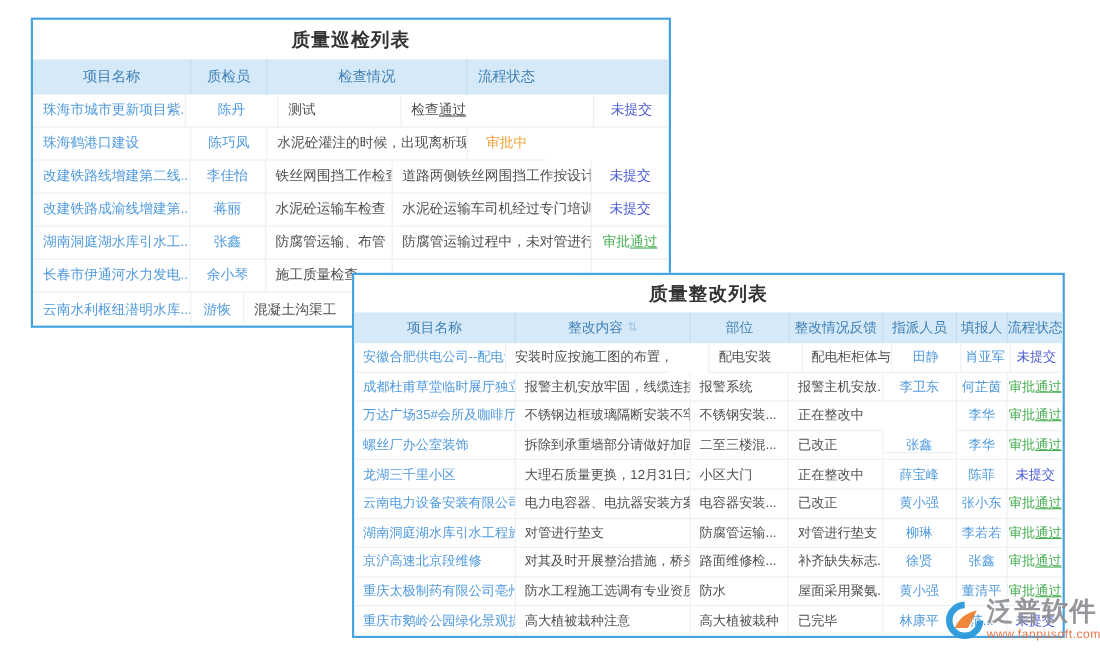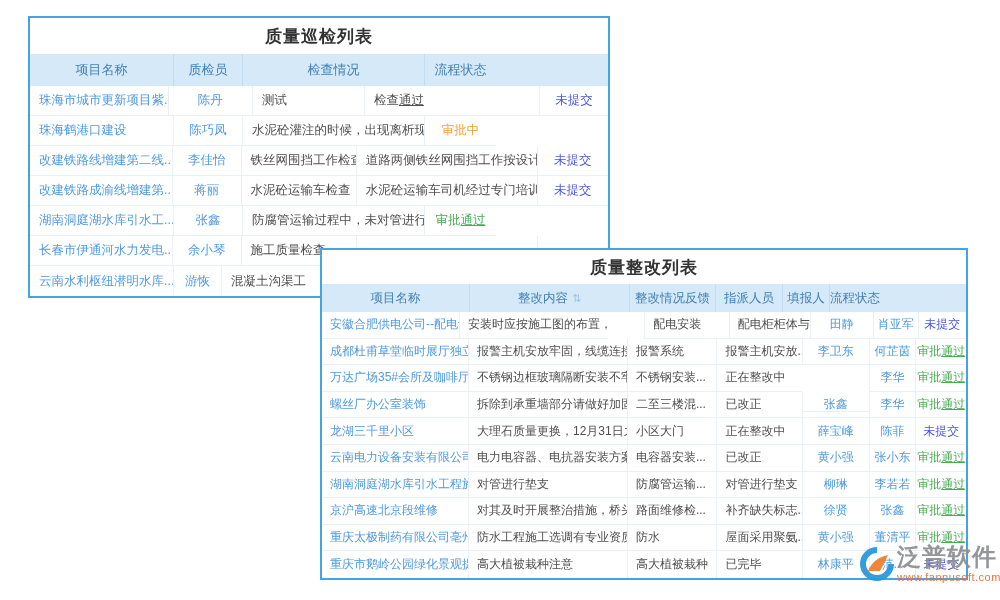--- a/index.html
+++ b/index.html
@@ -91,20 +91,21 @@
       <div class="tr">
         <div class="td c-link" style="width: 143px;">改建铁路成渝线增建第...</div>
         <div class="td c-link align-c" style="width: 69px;">蒋丽</div>
         <div class="td" style="width: 116px;">水泥砼运输车检查</div>
         <div class="td" style="width: 182px;">水泥砼运输车司机经过专门培训...</div>
         <div class="td align-c st-pending" style="width: 72px;">未提交</div>
       </div>
       <div class="tr">
         <div class="td c-link" style="width: 143px;">湖南洞庭湖水库引水工...</div>
         <div class="td c-link align-c" style="width: 69px;">张鑫</div>
+        <div class="td" style="width: 116px;">防腐管运输、布管</div>
         <div class="td" style="width: 182px;">防腐管运输过程中，未对管进行...</div>
         <div class="td align-c st-approved" style="width: 72px;">审批<u>通过</u></div>
       </div>
       <div class="tr">
         <div class="td c-link" style="width: 143px;">长春市伊通河水力发电...</div>
         <div class="td c-link align-c" style="width: 69px;">余小琴</div>
         <div class="td" style="width: 116px;">施工质量检查</div>
         <div class="td" style="width: 182px;"></div>
         <div class="td align-c st-none" style="width: 72px;"></div>
       </div>
@@ -116,20 +117,21 @@
         <div class="td align-c st-none" style="width: 72px;"></div>
       </div>
     </div>
 </div>
 
 <div class="tbl" id="t2" style="left:320px;top:248px;width:648px;z-index:10;">
   <div class="tbl-title">质量整改列表</div>
   <div class="tbl-head">
       <div class="th" style="width: 147px;">项目名称</div>
       <div class="th" style="width: 160px;">整改内容<span class="sort-icon">⇅</span></div>
+      <div class="th" style="width: 90px;">部位</div>
       <div class="th" style="width: 86px;">整改情况反馈</div>
       <div class="th" style="width: 67px;">指派人员</div>
       <div class="th" style="width: 47px;">填报人</div>
       <div class="th" style="width: 51px;">流程状态</div>
     </div>
   <div class="tbl-body">
       <div class="tr">
         <div class="td c-link" style="width: 147px;">安徽合肥供电公司--配电设备...</div>
         <div class="td" style="width: 160px;">安装时应按施工图的布置，将...</div>
         <div class="td" style="width: 90px; margin-left: 36px;">配电安装</div>

